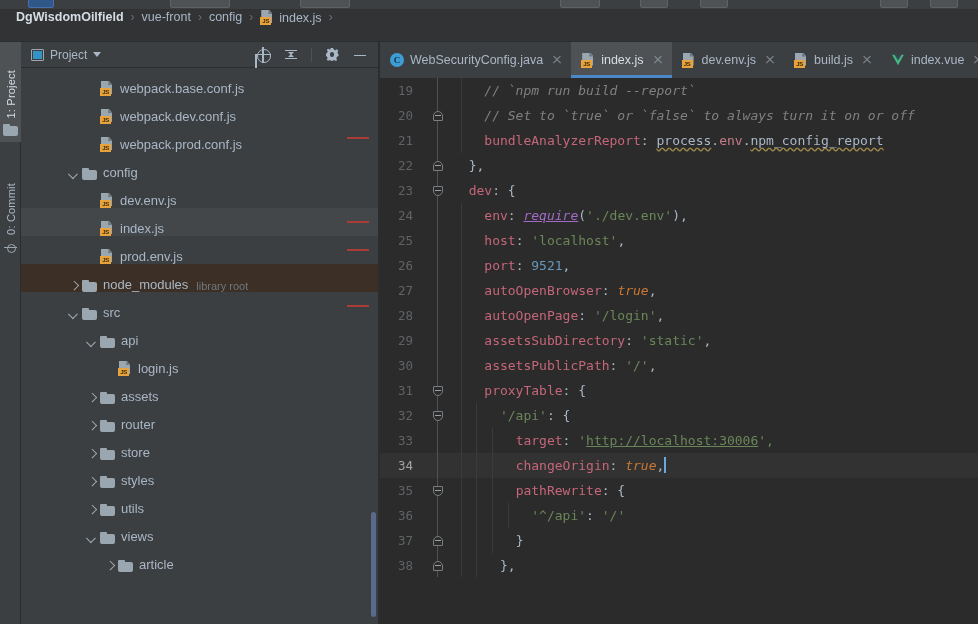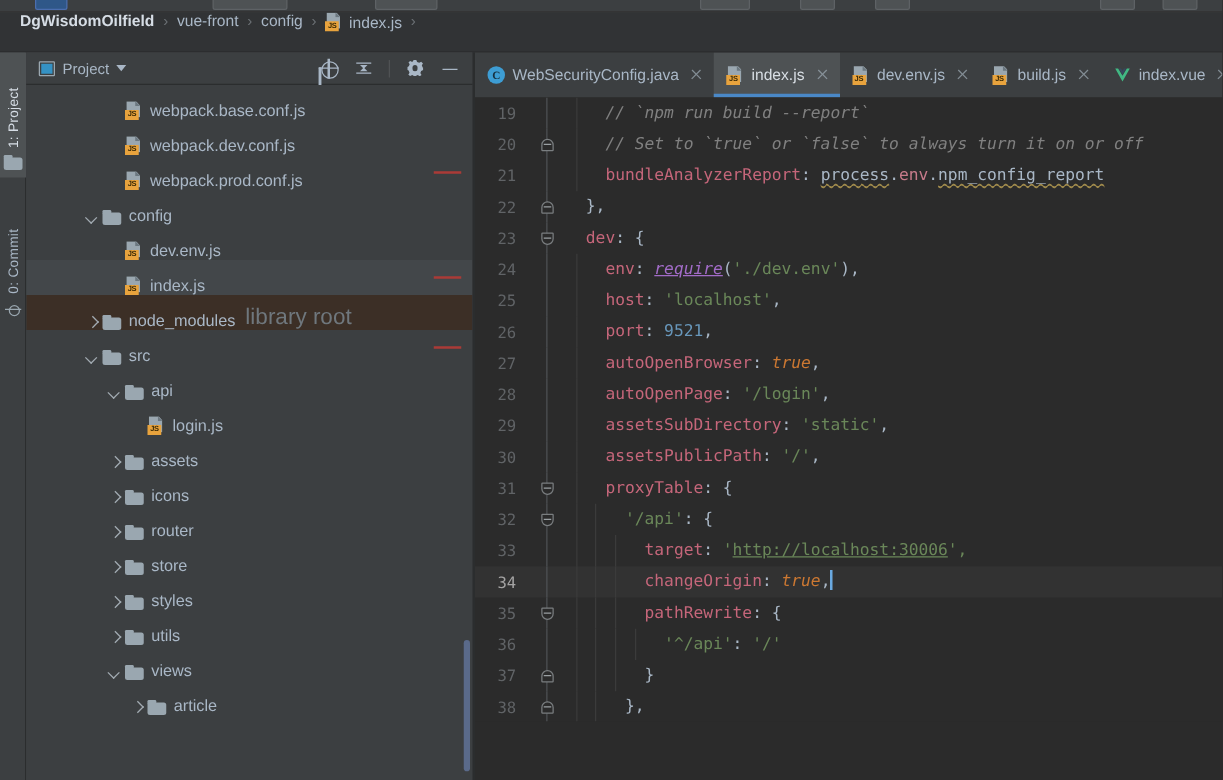--- a/index.html
+++ b/index.html
@@ -235,21 +235,21 @@
     transform: rotate(45deg);
   }
   .tree-row .arrow.down::before {
     content:""; position:absolute; left:2.5px; top:3.5px;
     width:5.5px; height:5.5px;
     border-right:1.6px solid #a3acb3; border-top:1.6px solid #a3acb3;
     transform: rotate(135deg);
   }
   .tree-row .ico { margin-right: 6px; display:flex; align-items:center; }
   .tree-row .lbl { color: #a9b7c6; }
-  .tree-row .sublbl { color: #6f777d; margin-left: 8px; font-size: 18px; }
+  .tree-row .sublbl { color: #6f777d; margin-left: 8px; font-size: 11px; }
 
   
   .vcs-tick {
     position: absolute; right: 9px; width: 22px; height: 2px;
     background: #aa3b37;
   }
   
   .tw-scroll {
     position: absolute; right: 2px; width: 5px; border-radius: 3px;
     background: #5a6a8a;
@@ -478,20 +478,32 @@
           <span class="ico">
             <span class="js-icon">
               <span class="sheet"></span>
               <span class="fold"></span>
               <span class="badge">JS</span>
             </span>
           </span>
           <span class="lbl">index.js</span>
           <span class="vcs-tick" style="top: 13px;"></span>
         </div>
+        <div class="tree-row" style="padding-left: 64px;">
+          <span class="arrow"></span>
+          <span class="ico">
+            <span class="js-icon">
+              <span class="sheet"></span>
+              <span class="fold"></span>
+              <span class="badge">JS</span>
+            </span>
+          </span>
+          <span class="lbl">prod.env.js</span>
+          <span class="vcs-tick" style="top: 13px;"></span>
+        </div>
         <div class="tree-row libroot" style="padding-left: 46px;">
           <span class="arrow right"></span>
           <span class="ico">
             <span class="folder-icon">
               <span class="fbody"></span>
               <span class="ftab"></span>
             </span>
           </span>
           <span class="lbl">node_modules</span>
           <span class="sublbl">library root</span>
@@ -530,30 +542,20 @@
         </div>
         <div class="tree-row" style="padding-left: 64px;">
           <span class="arrow right"></span>
           <span class="ico">
             <span class="folder-icon">
               <span class="fbody"></span>
               <span class="ftab"></span>
             </span>
           </span>
           <span class="lbl">assets</span>
-        </div>
-        <div class="tree-row" style="padding-left: 64px;">
-          <span class="arrow right"></span>
-          <span class="ico">
-            <span class="folder-icon">
-              <span class="fbody"></span>
-              <span class="ftab"></span>
-            </span>
-          </span>
-          <span class="lbl">icons</span>
         </div>
         <div class="tree-row" style="padding-left: 64px;">
           <span class="arrow right"></span>
           <span class="ico">
             <span class="folder-icon">
               <span class="fbody"></span>
               <span class="ftab"></span>
             </span>
           </span>
           <span class="lbl">router</span>

